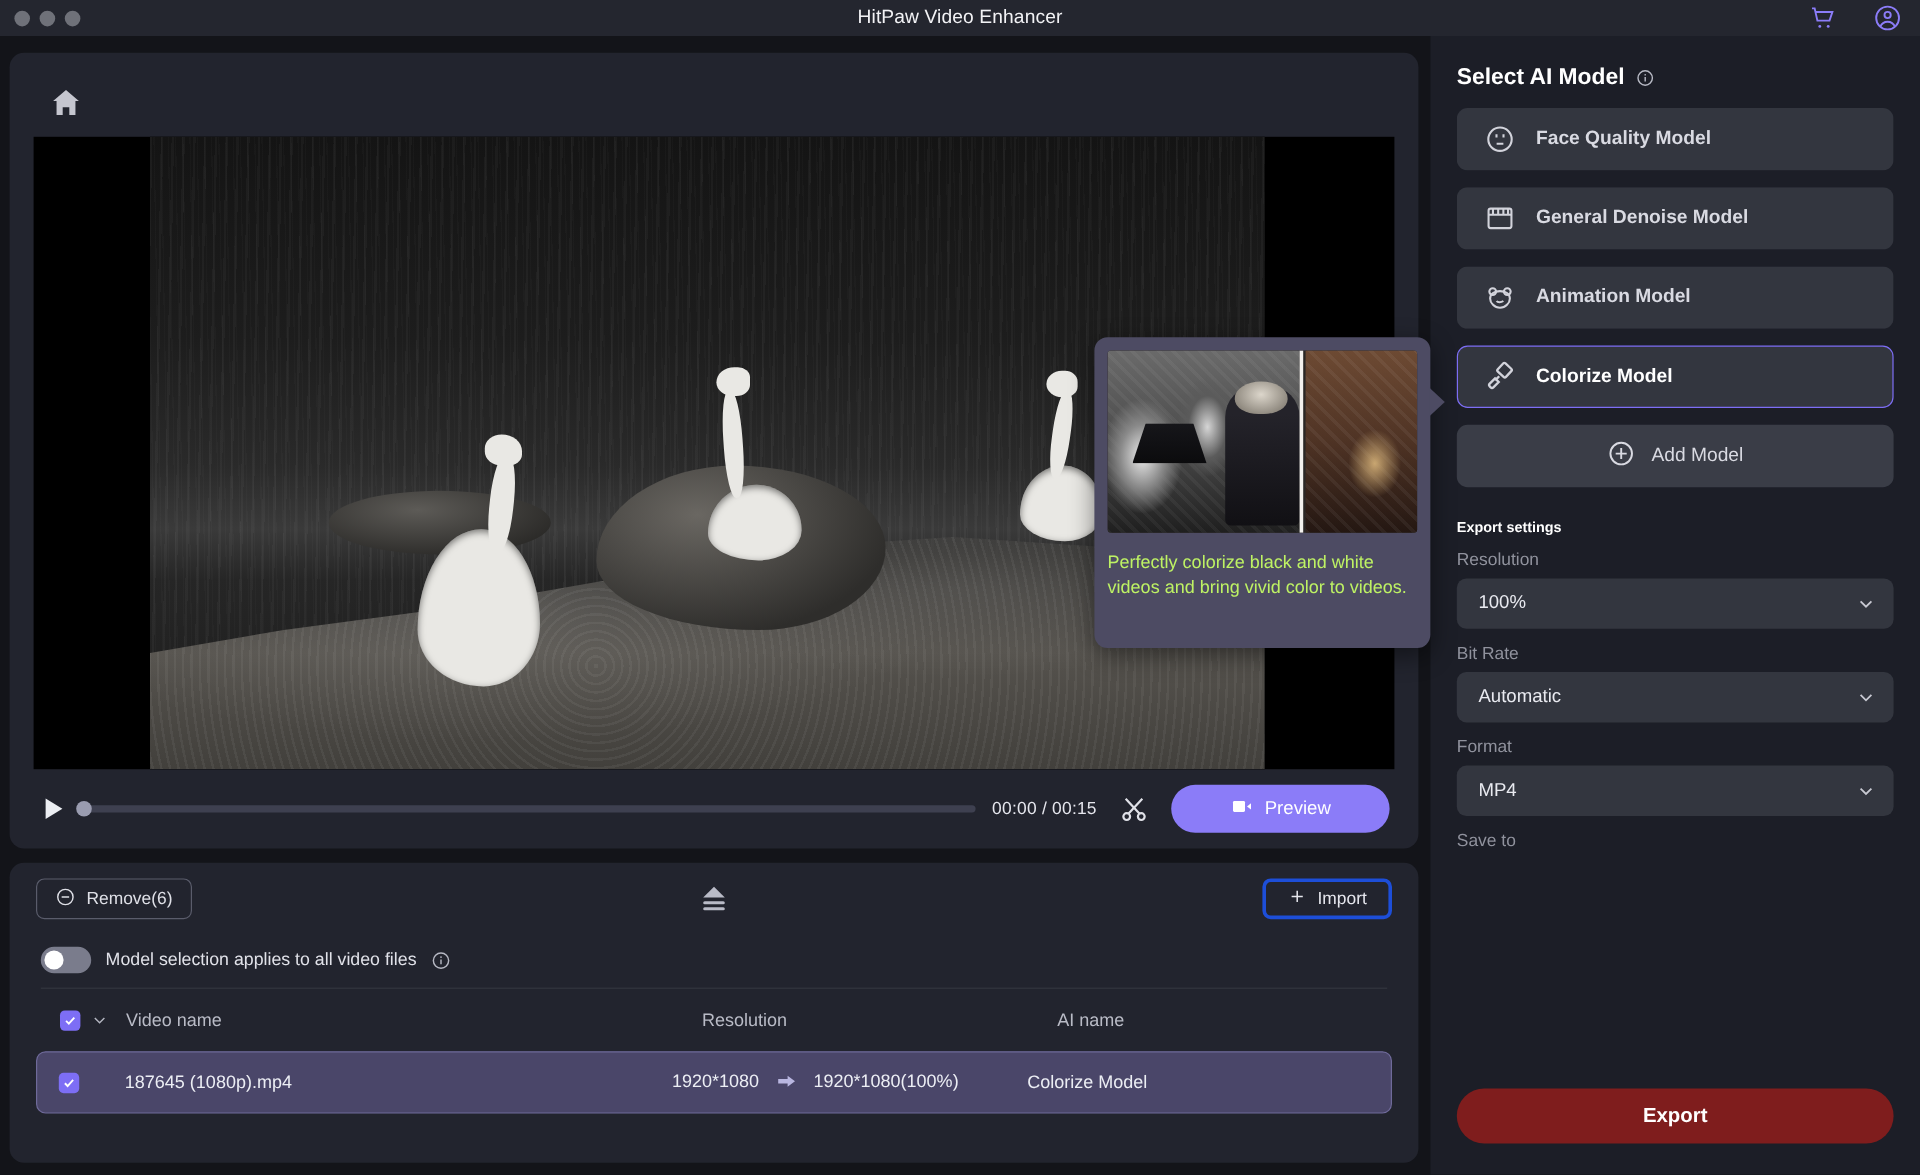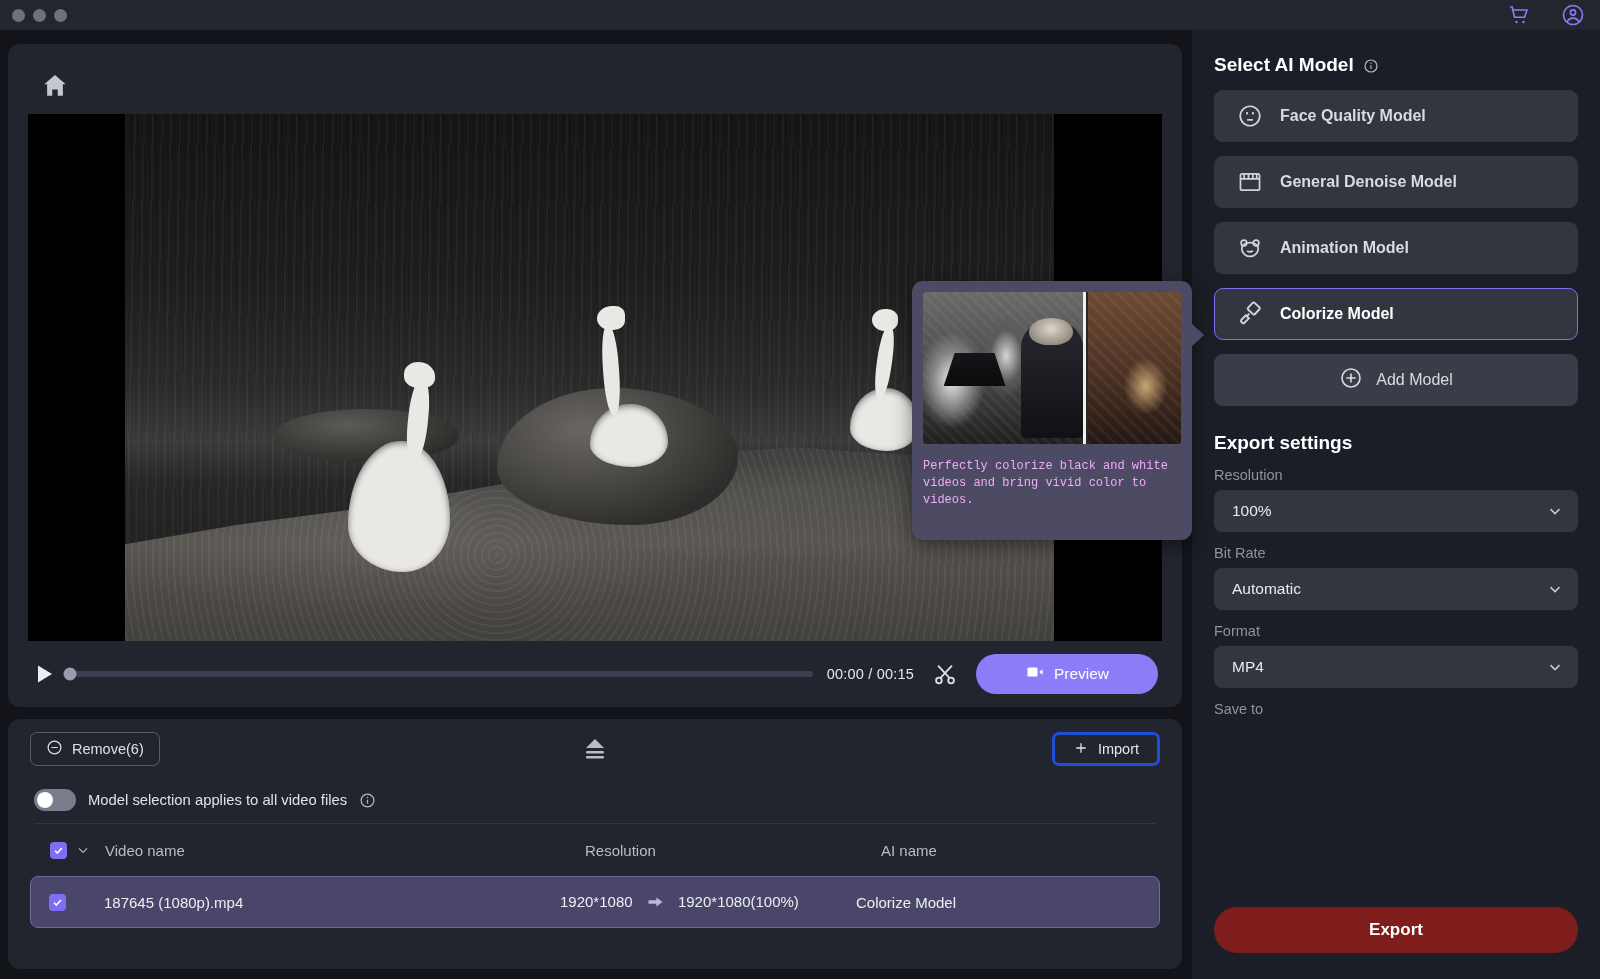--- a/index.html
+++ b/index.html
@@ -198,21 +198,21 @@
   }
   .model-btn .m-ico { width: 26px; height: 26px; color: #d2d3db; flex: none; }
   .model-btn.selected { border-color: #7d6ef5; color: #fff; }
   .add-model-btn {
     margin-top: 14px; height: 52px; border-radius: 9px; background: #3a3d47;
     display: flex; align-items: center; justify-content: center; gap: 13px;
     color: #d9dae2; font-size: 16px; cursor: pointer;
   }
   .add-model-btn svg { width: 24px; height: 24px; }
 
-  .export-title { font-size: 19px; font-weight: bold; color: #fff; margin-top: 26px; }
+  .export-title { font-size: 12px; font-weight: bold; color: #fff; margin-top: 26px; }
   .field-label { font-size: 14.5px; color: #90929d; margin-top: 13px; }
   .select {
     margin-top: 7px; height: 42px; border-radius: 8px; background: #33363f;
     display: flex; align-items: center; padding: 0 14px 0 18px;
     color: #e9eaf0; font-size: 15.5px; cursor: pointer;
   }
   .select .chev { margin-left: auto; width: 18px; height: 18px; color: #c9cad3; }
   .export-btn {
     position: absolute; left: 22px; right: 22px; bottom: 26px; height: 46px;
     border-radius: 23px; background: #7f1d1d; color: #fff; font-size: 17px; font-weight: bold;
@@ -261,33 +261,34 @@
   .tt-right {
     position: absolute; right: 0; top: 0; width: 36%; height: 100%;
     background:
       radial-gradient(ellipse 38% 30% at 62% 62%, #c9a671 0%, rgba(0,0,0,0) 62%),
       repeating-linear-gradient(45deg, rgba(255,255,255,.05) 0 3px, rgba(0,0,0,0) 3px 9px),
       linear-gradient(180deg,#6d4a33 0%,#503425 48%,#241712 100%);
   }
   .tt-divider {
     position: absolute; left: 62%; top: 0; width: 3px; height: 100%; background: #f3f1ee;
   }
-  .tt-text { margin-top: 14px; font-size: 12px; line-height: 1.42; color: #f0abfc; font-family: Liberation Mono, monospace; }
+  .tt-text { margin-top: 14px; font-size: 15px; line-height: 1.42; color: #bef264; }
 </style>
 </head>
 <body>
 
 <div id="app">
 
   <div class="titlebar">
     <div class="traffic">
       <span class="light"></span>
       <span class="light"></span>
       <span class="light"></span>
     </div>
+    <div class="title-text">HitPaw Video Enhancer</div>
     <div class="tb-right">
       <span class="tb-icon">
         <svg viewBox="0 0 24 24" fill="none" stroke="currentColor" stroke-width="1.6" width="24" height="24">
           <path d="M3 4h2.2l2.3 10.2h10.1L20 7H6.2"></path>
             <circle cx="9.5" cy="19" r="1.2" fill="currentColor" stroke="none"></circle>
             <circle cx="16.5" cy="19" r="1.2" fill="currentColor" stroke="none"></circle>
         </svg>
       </span>
       <span class="tb-icon">
         <svg viewBox="0 0 24 24" fill="none" stroke="currentColor" stroke-width="1.6" width="24" height="24">

